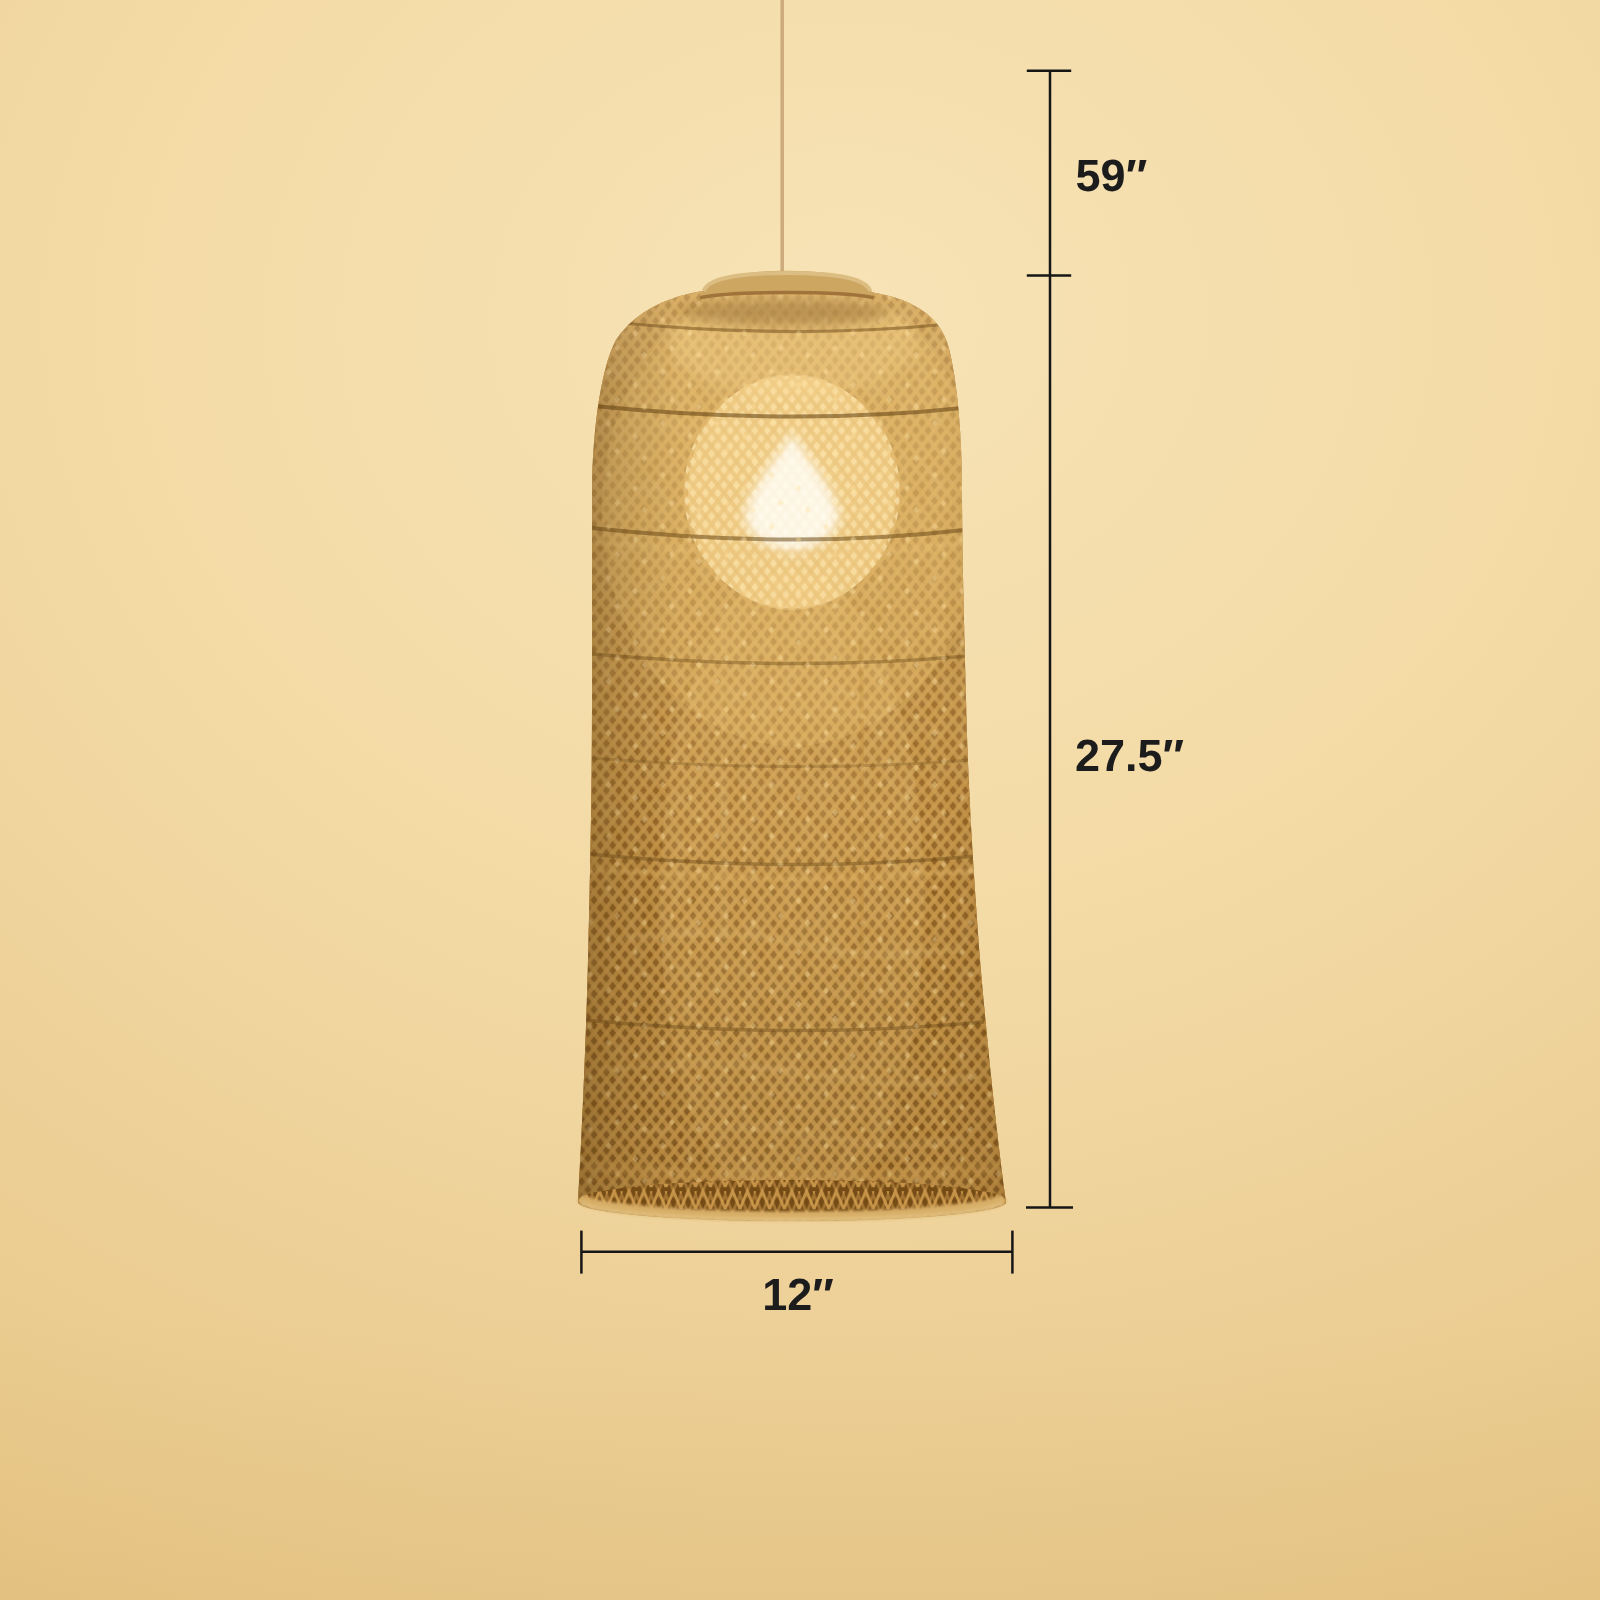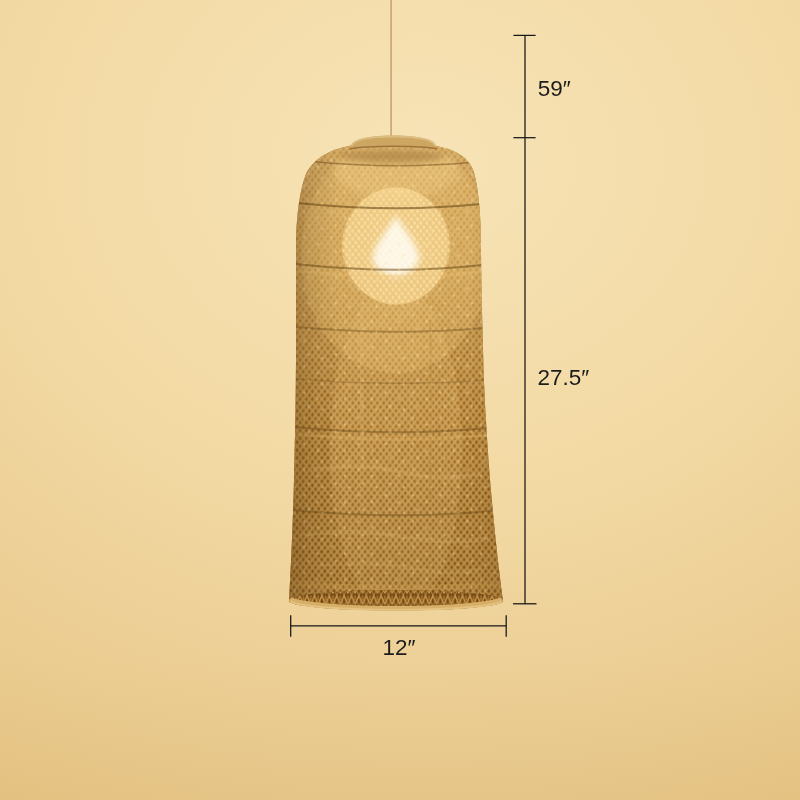--- a/index.html
+++ b/index.html
@@ -3,21 +3,21 @@
 <meta charset="utf-8">
 <style>
   html,body{margin:0;padding:0;}
   body{
     width:800px;height:800px;overflow:hidden;
     font-family:"Liberation Sans", sans-serif;
     background:
       linear-gradient(to bottom, rgba(160,115,50,0) 82%, rgba(160,115,50,0.06) 100%),
       radial-gradient(115% 95% at 53% 20%, #f7e3b6 0%, #f3daa5 42%, #eed29a 62%, #e9c98b 88%, #e6c482 100%);
   }
-  .stage{position:relative;width:800px;height:800px;}
+  .stage{position:relative;width:800px;height:800px;font-weight:bold;}
 </style>
 </head>
 <body>
 <div class="stage">
 <svg width="800" height="800" viewBox="0 0 800 800">
   <defs>
     <linearGradient id="gapsV" x1="0" y1="135" x2="0" y2="612" gradientUnits="userSpaceOnUse">
       <stop offset="0" stop-color="#96641f"></stop>
       <stop offset="0.25" stop-color="#9a6821"></stop>
       <stop offset="0.55" stop-color="#8c5918"></stop>

